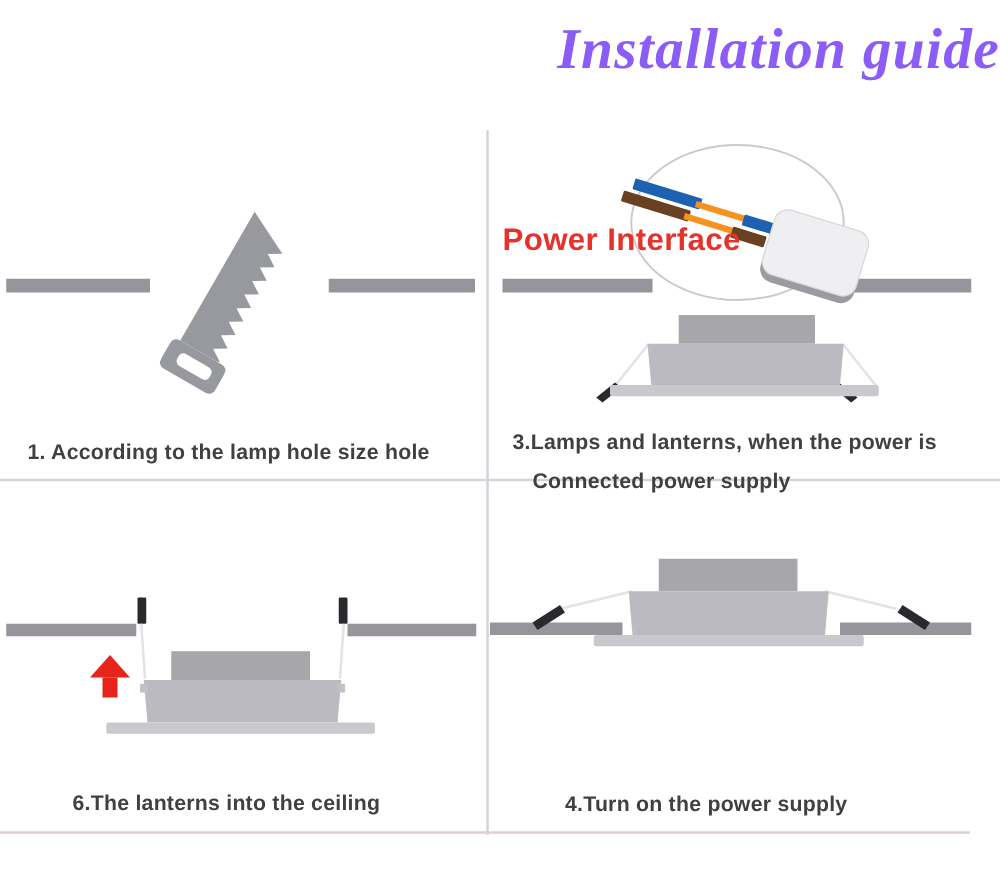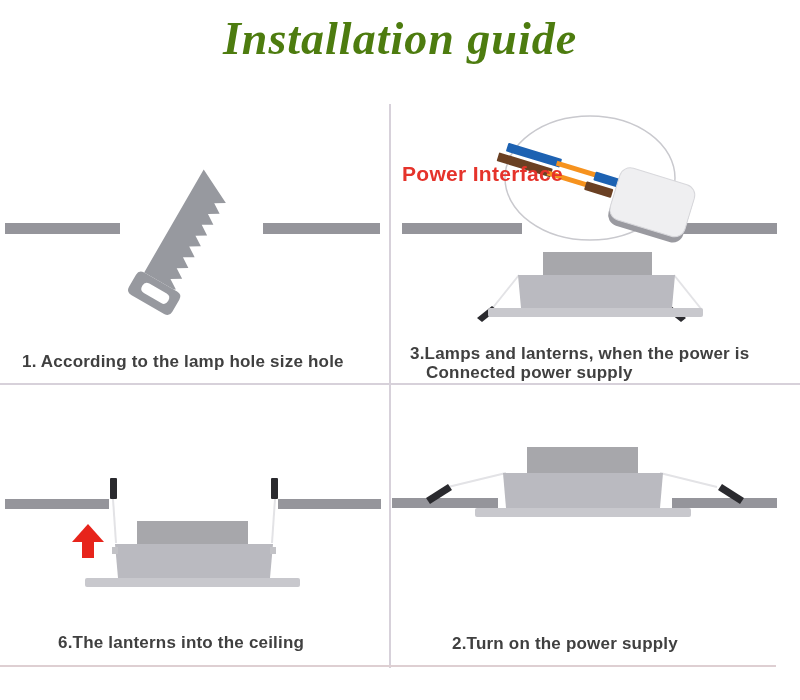--- a/index.html
+++ b/index.html
@@ -6,27 +6,27 @@
   .page{
     position:relative;
     width:800px;height:700px;
     background:#ffffff;
     overflow:hidden;
     font-family:"Liberation Sans",sans-serif;
   }
   .title{
     position:absolute;
     top:12px;left:0;width:800px;
-    text-align:center;
+    text-align:right;
     font-family:"Liberation Serif",serif;
     font-style:italic;
     font-weight:bold;
     font-size:46px;
     letter-spacing:1px;
-    color:#4d7c0f;
+    color:#8b5cf6;
   }
   .divider-v{
     position:absolute;
     left:389px;top:104px;
     width:2px;height:564px;
     background:#d7d1da;
   }
   .divider-h{
     position:absolute;
     left:0;top:383px;
@@ -48,29 +48,29 @@
     position:absolute;
     color:#404040;
     font-weight:bold;
     font-size:17px;
     line-height:1.0;
     white-space:nowrap;
     letter-spacing:0.2px;
   }
   #caption-1{left:22px;top:353px;}
   #caption-2{left:410px;top:345px;white-space:normal;width:370px;}
-  #caption-2 .line2{padding-left:16px;margin-top:2px;}
+  #caption-2 .line2{padding-left:16px;margin-top:14px;}
   #caption-3{left:58px;top:634px;}
   #caption-4{left:452px;top:635px;}
   .power-label{
     position:absolute;
-    left:402px;top:162px;
+    left:402px;top:178px;
     color:#e5332b;
     font-weight:bold;
-    font-size:21px;
+    font-size:25px;
     letter-spacing:0.3px;
     white-space:nowrap;
   }
 </style>
 </head>
 <body>
 
 <div class="page">
 
   <div class="title">Installation guide</div>
@@ -157,15 +157,15 @@
 
   <div class="caption" id="caption-1">1. According to the lamp hole size hole</div>
 
   <div class="caption" id="caption-2">
     <div class="line1">3.Lamps and lanterns, when the power is</div>
     <div class="line2">Connected power supply</div>
   </div>
 
   <div class="caption" id="caption-3">6.The lanterns into the ceiling</div>
 
-  <div class="caption" id="caption-4">2.Turn on the power supply</div>
+  <div class="caption" id="caption-4">4.Turn on the power supply</div>
 
 </div>
 
 </body></html>

